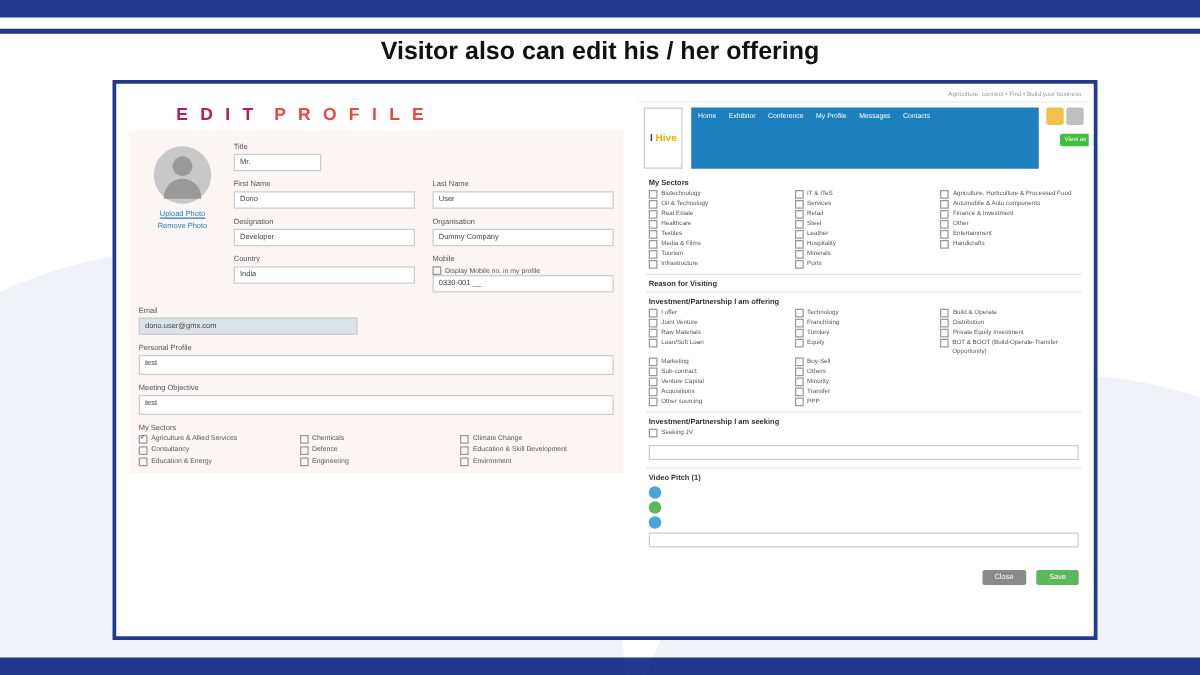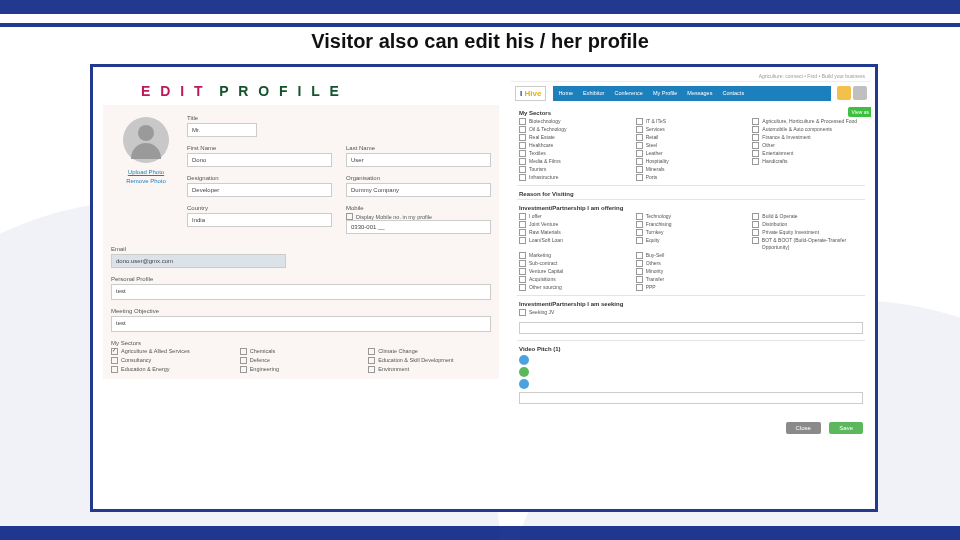--- a/index.html
+++ b/index.html
@@ -9,21 +9,21 @@
   .bot-bar { position: absolute; bottom: 0; left: 0; width: 100%; height: 14px; background: #213a8f; }
   .wave { position: absolute; background: rgba(0,40,120,0.06); border-radius: 50%; z-index: 0; }
   .slide-title { position: absolute; top: 30px; width: 100%; text-align: center; font-size: 20px; font-weight: bold; color: #111; }
   .panels { position: absolute; top: 64px; left: 90px; width: 788px; height: 448px; border: 3px solid #213a8f; display: flex; gap: 6px; padding: 4px; background: #fff; }
   .panel { height: 100%; position: relative; overflow: hidden; background: #fff; }
   .panel-left { flex: 0 0 408px; }
   .panel-right { flex: 1; }
   .edit-wrap { position: absolute; top: 0; left: 0; width: 100%; }
   .edit-hdr { padding: 12px 0 6px 44px; font-size: 14px; letter-spacing: 3px; font-weight: bold; }
   .edit-hdr .e1 { color: #be185d; }
-  .edit-hdr .e2 { color: #14532d; }
+  .edit-hdr .e2 { color: #ef4444; }
   .pink-area { background: #fbf6f3; margin: 0 6px; padding: 10px 8px 6px 8px; }
   .avatar-col { float: left; width: 70px; text-align: center; }
   .avatar { width: 46px; height: 46px; background: #c8c8c8; border-radius: 50%; margin: 2px auto 6px; position: relative; }
   .avatar::before { content:""; position:absolute; width:16px; height:16px; background:#9a9a9a; border-radius:50%; left:15px; top:8px; }
   .avatar::after { content:""; position:absolute; width:30px; height:16px; background:#9a9a9a; border-radius:16px 16px 0 0; left:8px; top:26px; }
   .upload-link { font-size: 6px; color: #1e7fbd; text-decoration: underline; display: block; margin-bottom: 3px; }
   .remove-link { font-size: 6px; color: #1e7fbd; display: block; }
   .fields { margin-left: 76px; }
   .row { display: flex; gap: 14px; margin-bottom: 8px; }
   .fld { flex: 1; }
@@ -32,21 +32,21 @@
   .email-inp { background: #dbe3e9; }
   .chk-line { font-size: 5.5px; color: #555; display: flex; align-items: center; gap: 3px; margin-top: 2px; }
   .chk { width: 7px; height: 7px; border: 1px solid #999; display: inline-block; }
   .sectors { display: grid; grid-template-columns: 1fr 1fr 1fr; gap: 2px 6px; font-size: 5.5px; color: #555; }
   .sectors .sitem { display: flex; gap: 3px; align-items: flex-start; line-height: 1.2; }
   .sectors .sitem .chk.checked::after { content:"✓"; font-size:5px; color:#213a8f; position:relative; top:-2px; left:0; }
 
   
   .hive-top { font-size: 5px; text-align: right; padding: 2px 6px; color: #999; border-bottom:1px solid #eee; }
   .hive-nav { display: flex; gap: 3px; padding: 4px 4px; }
-  .logo { font-size: 8px; font-weight: bold; color: #213a8f; border:1px solid #ccc; padding:2px 4px; }
+  .logo { font-size: 8px; font-weight: bold; color: #213a8f; border:1px solid #ccc; padding:19px 4px; }
   .logo .ye { color: #e8b100; }
   .nav-tabs { display: flex; background: #1e7fbd; flex: 1; margin-left: 4px; }
   .nav-tabs span { color: #fff; font-size: 5.5px; padding: 4px 5px; }
   .badges { display:flex; gap:2px; margin-left:3px; }
   .badge { width:14px; height:14px; border-radius:2px; }
   .section-title { font-size: 6px; color: #333; font-weight: bold; padding: 5px 8px 2px; }
   .three-col { display:grid; grid-template-columns:1fr 1fr 1fr; gap:1px 6px; padding:0 8px 4px; font-size:5px; color:#555; }
   .three-col div { line-height: 1.4; display:flex; gap:3px; }
   .hr { border-top:1px solid #e4e4e4; margin:0 6px; }
   .longinp { margin:2px 8px 6px; height:12px; border:1px solid #ccc; background:#fff; }
@@ -60,21 +60,21 @@
 </style>
 </head>
 <body>
 
 <div class="top-bar"></div>
 <div class="sub-bar"></div>
 <div class="bot-bar"></div>
 <div class="wave" style="width:700px;height:700px;left:-200px;top:200px"></div>
 <div class="wave" style="width:700px;height:700px;left:500px;top:300px"></div>
 
-<div class="slide-title">Visitor also can edit his / her profile</div>
+<div class="slide-title">Visitor also can edit his / her offering</div>
 
 <div class="panels">
 
   <div class="panel panel-left">
     <div class="edit-wrap">
       <div class="edit-hdr">
         <span class="e1">E D I T</span>&nbsp;&nbsp;<span class="e2">P R O F I L E</span>
       </div>
       <div class="pink-area">
         <div class="avatar-col">

